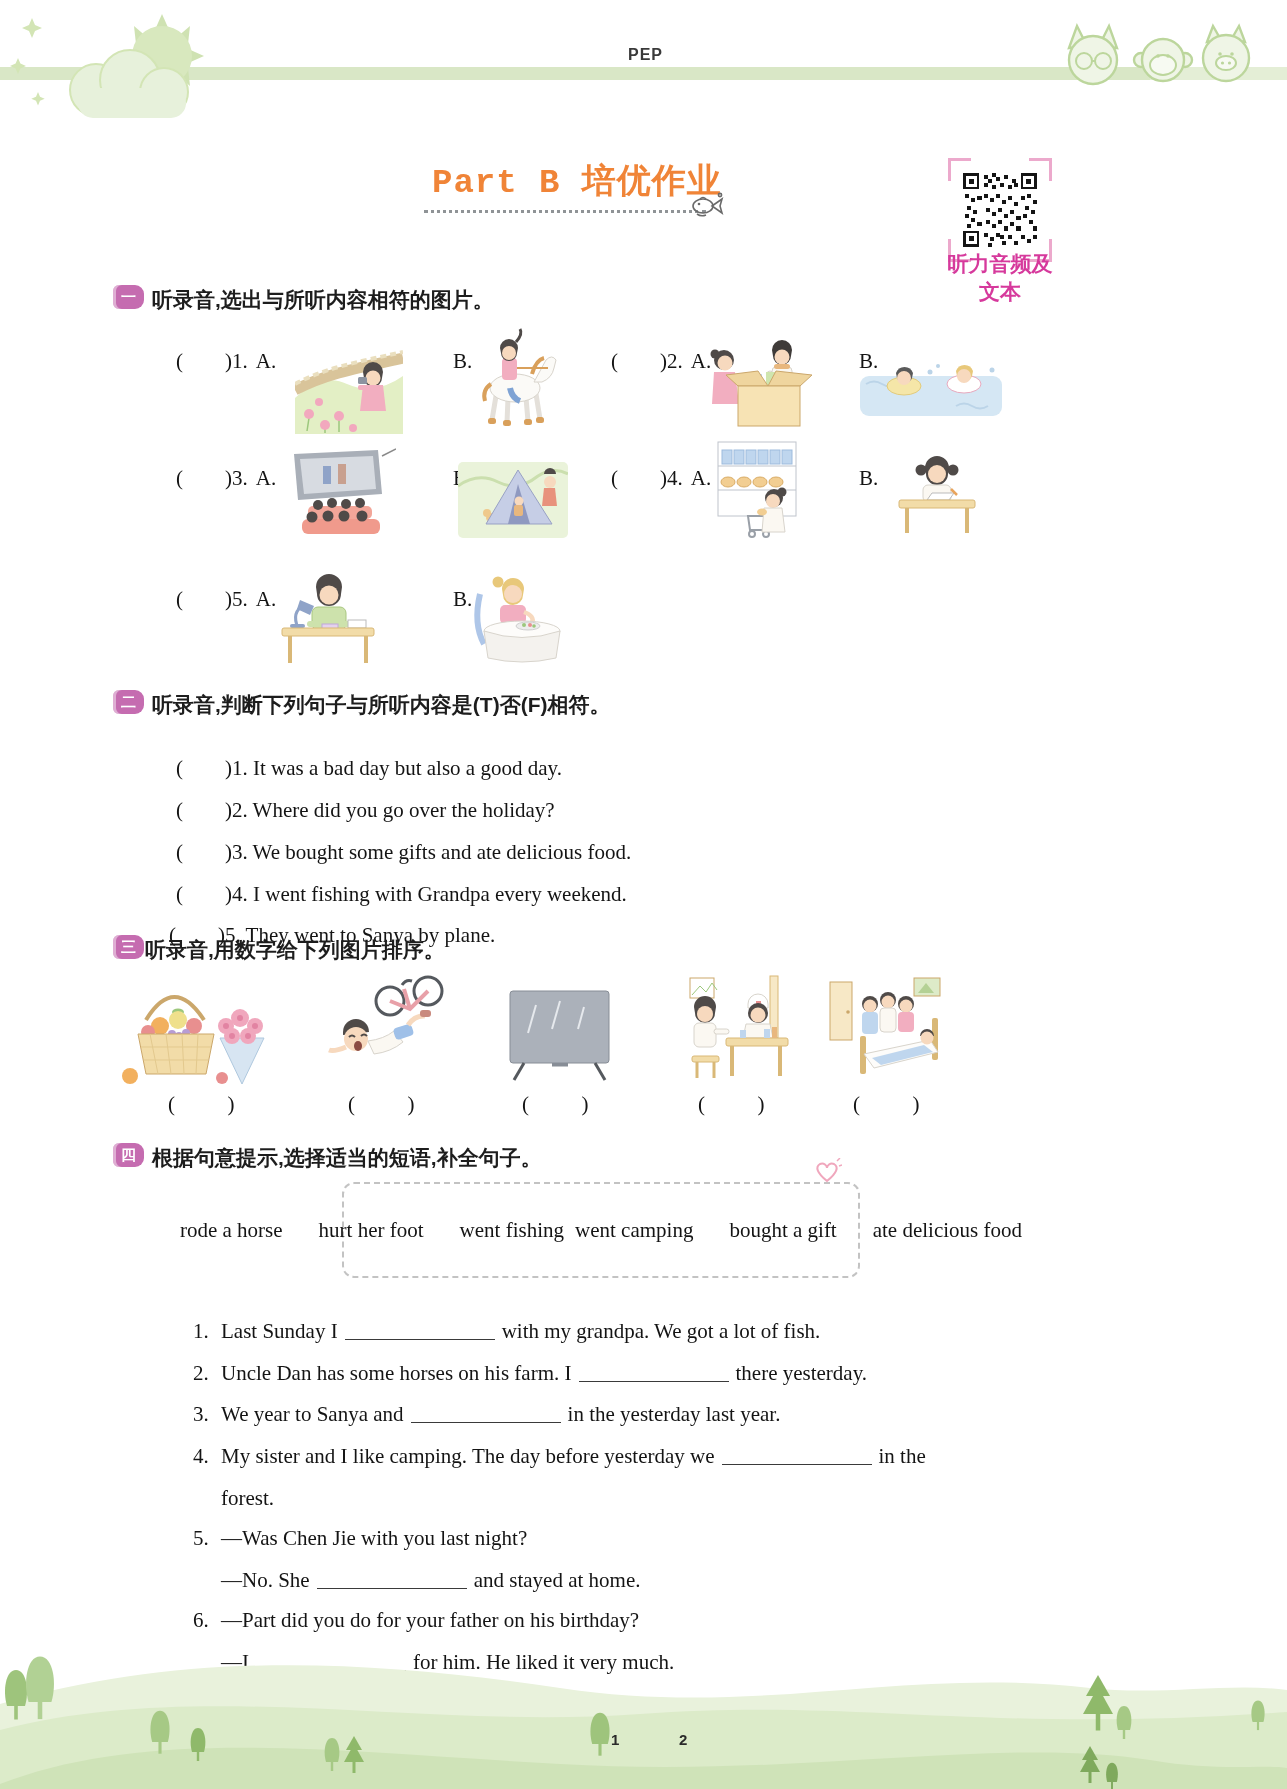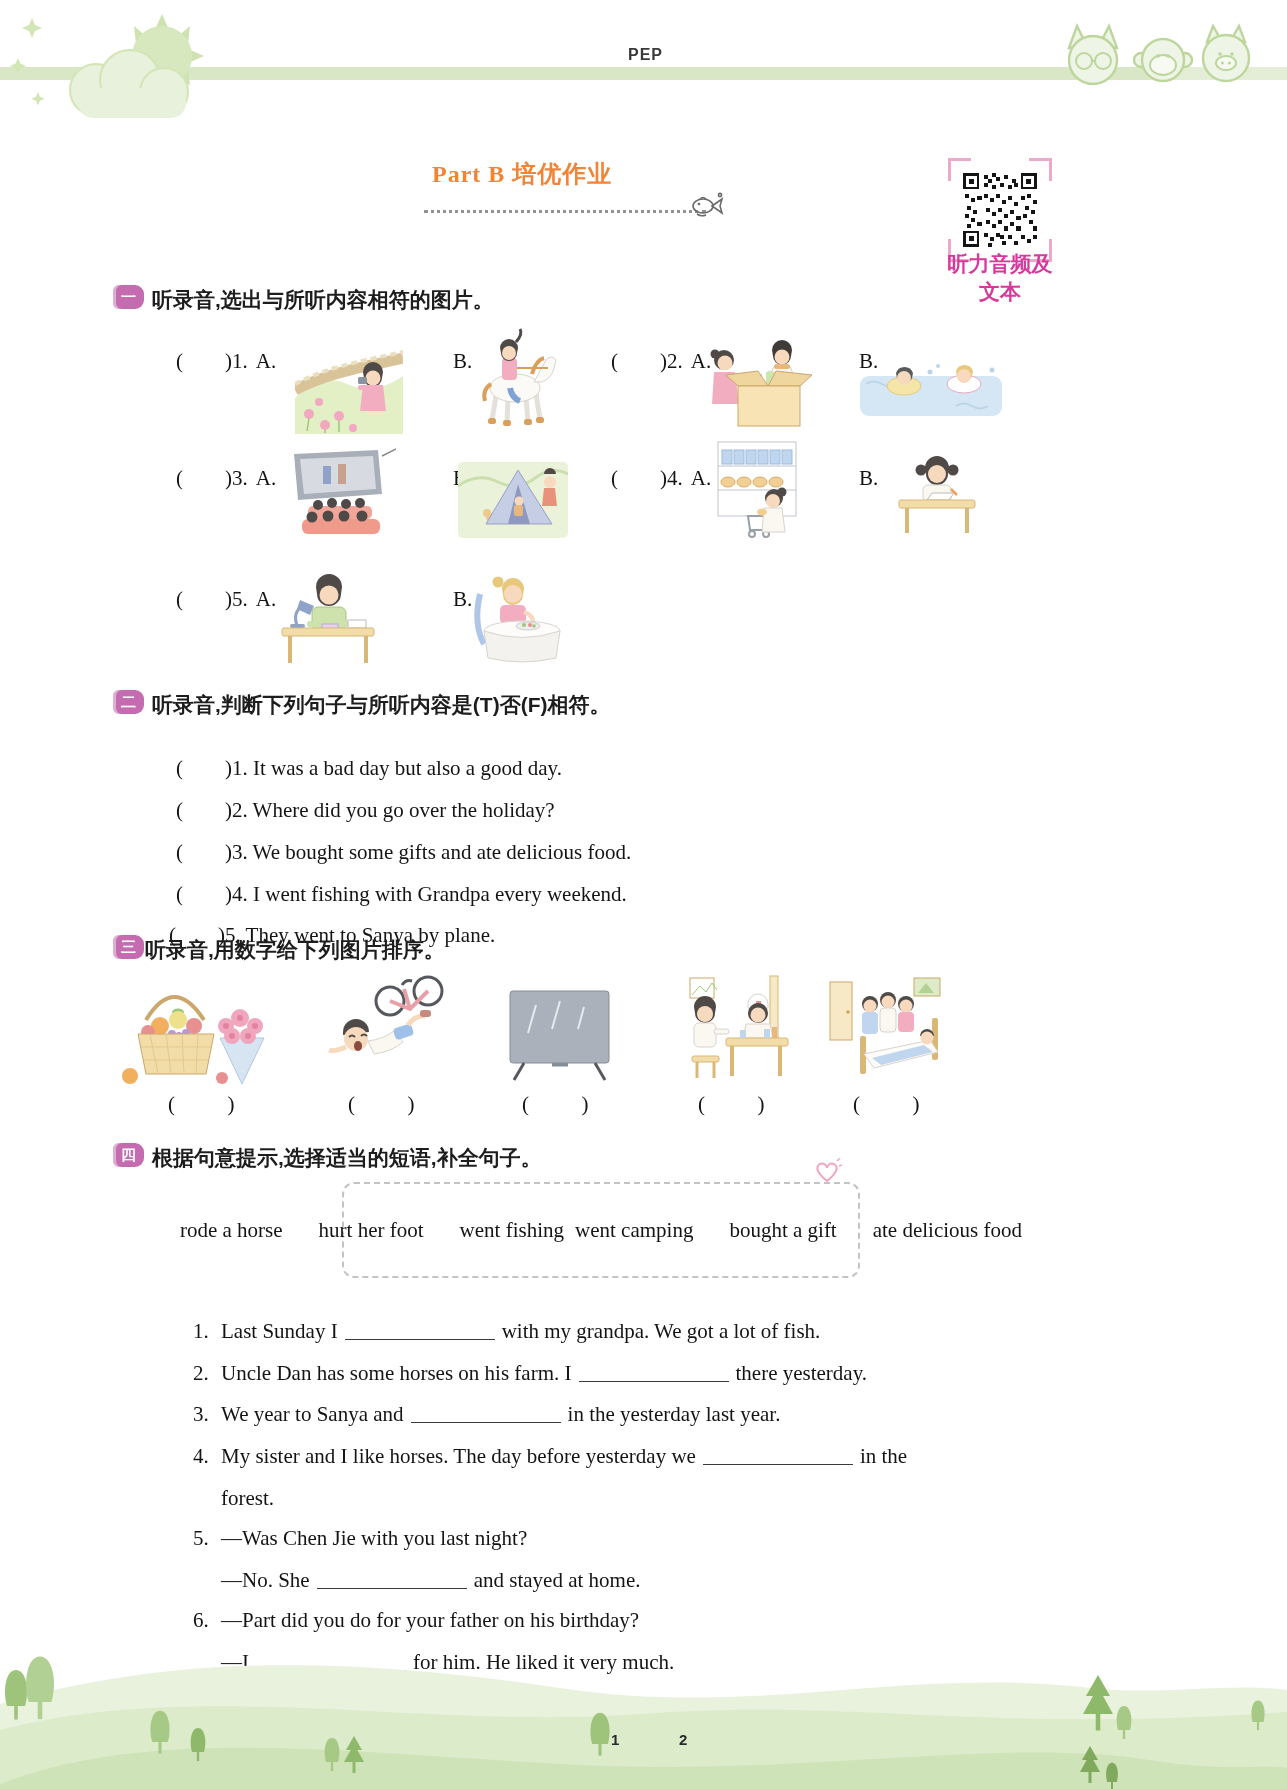--- a/index.html
+++ b/index.html
@@ -2,21 +2,21 @@
 <html><head>
 <meta charset="utf-8">
 <style>
   html,body{margin:0;padding:0;background:#ffffff;}
   .page{position:relative;width:1287px;height:1789px;background:#ffffff;overflow:hidden;
         font-family:"Liberation Sans",sans-serif;}
   .abs{position:absolute;}
   .bar{position:absolute;left:0;top:67px;width:1287px;height:13px;background:#D9E7C6;}
   .bar2{position:absolute;left:1150px;top:67px;width:137px;height:13px;background:#E4EED6;}
   .pep{font-size:16px;letter-spacing:1px;color:#3a3a3a;font-weight:bold;}
-  .title{font-family:Liberation Serif, serif;font-weight:bold;font-size:24px;color:#F08437;letter-spacing:1px;white-space:pre;}
+  .title{font-family:Liberation Mono, monospace;font-weight:bold;font-size:34px;color:#F08437;letter-spacing:1px;white-space:pre;}
   .dotline{height:0;border-bottom:3px dotted #8f9396;}
   .qr-caption{font-size:21px;font-weight:bold;color:#D6399C;text-align:center;width:112px;}
   .corner{position:absolute;width:20px;height:20px;border:0 solid #ECA9CC;}
   .c-tl{left:0;top:0;border-left-width:3px;border-top-width:3px;}
   .c-tr{right:0;top:0;border-right-width:3px;border-top-width:3px;}
   .c-bl{left:0;bottom:0;border-left-width:3px;border-bottom-width:3px;}
   .c-br{right:0;bottom:0;border-right-width:3px;border-bottom-width:3px;}
   .badge{width:31px;height:24px;background:#C56CB0;border-radius:6px 9px 9px 6px;color:#ffffff;
          font-size:15px;font-weight:bold;text-align:center;line-height:24px;
          box-shadow:inset 3px 0 0 rgba(255,255,255,0.45);}
@@ -612,21 +612,21 @@
   <div class="abs ser" style="left:172px;top:1294px">
     <span class="num">1.</span><span>Last Sunday I</span><span class="blank-line"></span><span>with my grandpa. We got a lot of fish.</span>
   </div>
   <div class="abs ser" style="left:172px;top:1336px">
     <span class="num">2.</span><span>Uncle Dan has some horses on his farm. I</span><span class="blank-line"></span><span>there yesterday.</span>
   </div>
   <div class="abs ser" style="left:172px;top:1377px">
     <span class="num">3.</span><span>We year to Sanya and</span><span class="blank-line"></span><span>in the yesterday last year.</span>
   </div>
   <div class="abs ser" style="left:172px;top:1419px">
-    <span class="num">4.</span><span>My sister and I like horses. The day before yesterday we</span><span class="blank-line"></span><span>in the</span>
+    <span class="num">4.</span><span>My sister and I like camping. The day before yesterday we</span><span class="blank-line"></span><span>in the</span>
   </div>
   <div class="abs ser" style="left:200px;top:1461px">
     <span>forest.</span>
   </div>
   <div class="abs ser" style="left:172px;top:1501px">
     <span class="num">5.</span><span>—Was Chen Jie with you last night?</span>
   </div>
   <div class="abs ser" style="left:200px;top:1543px">
     <span>—No. She</span><span class="blank-line"></span><span>and stayed at home.</span>
   </div>

